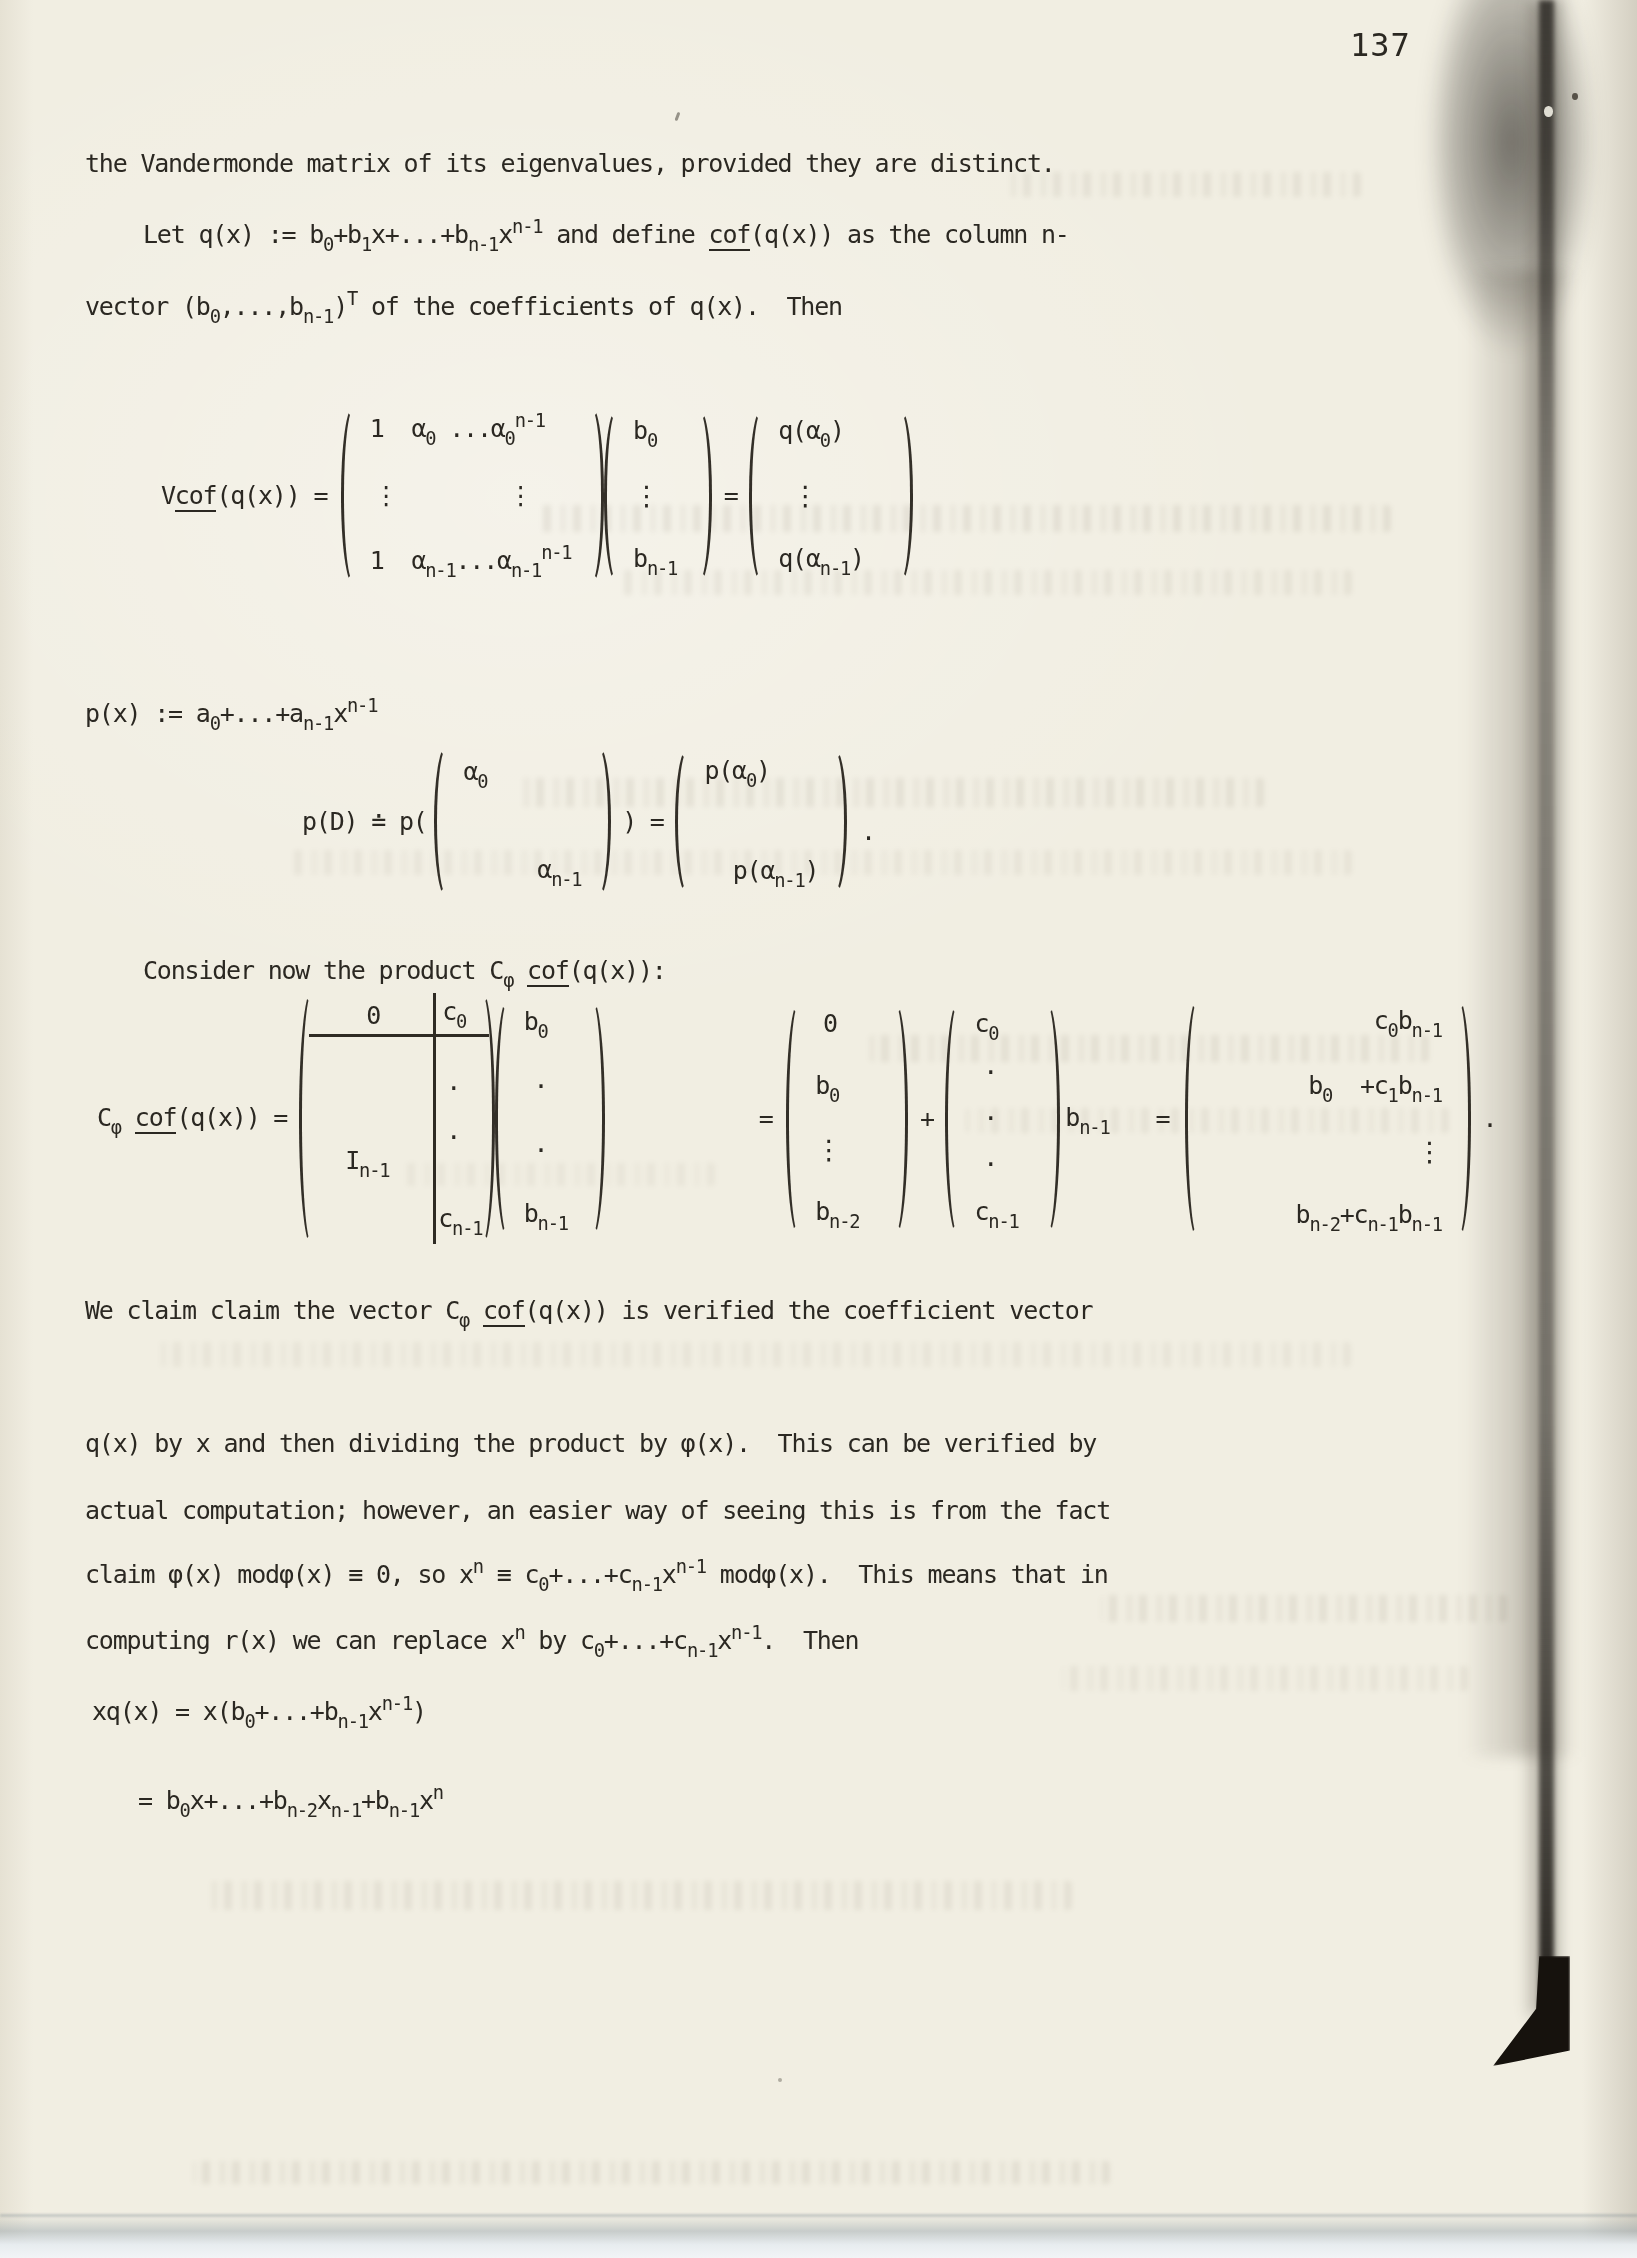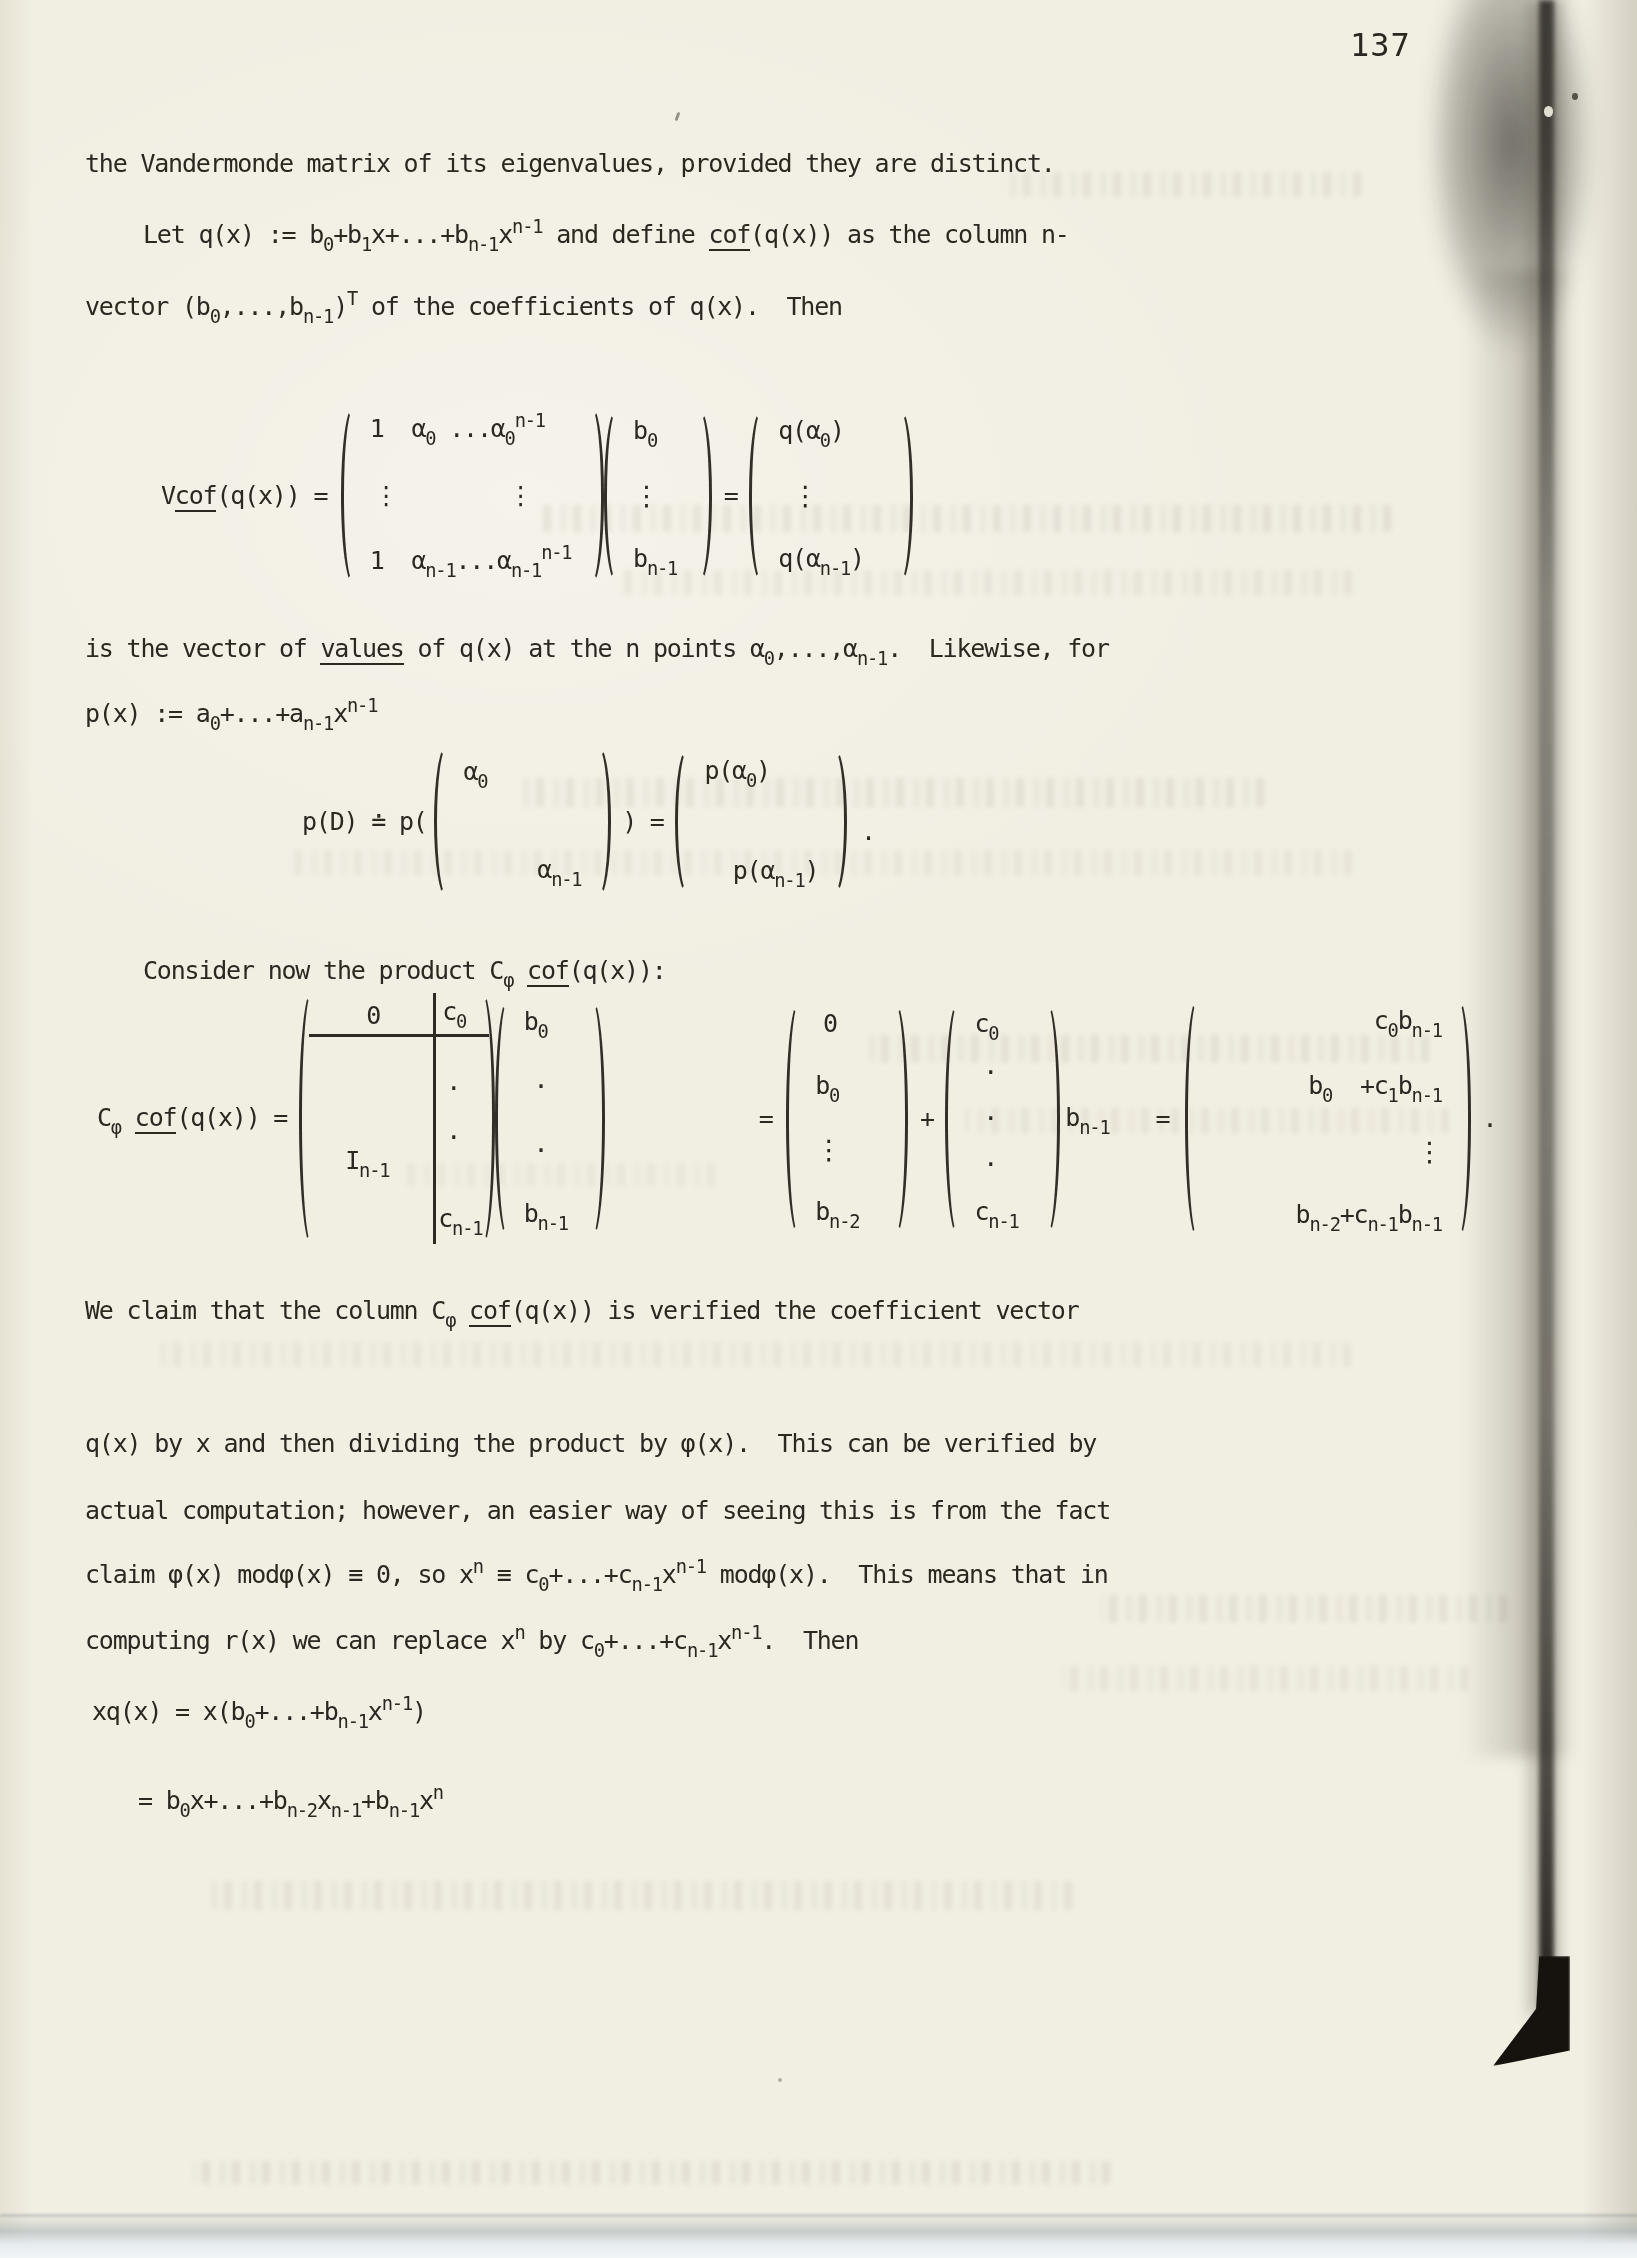--- a/index.html
+++ b/index.html
@@ -106,21 +106,20 @@
       <div class="par l"></div>
       <div class="vec" style="min-width:106px">
         <div class="line"><span>q(α</span><span class="sb">0</span><span>)</span></div>
         <div class="line vd" style="padding-left:13.5px"><span>⋮</span></div>
         <div class="line"><span>q(α</span><span class="sb">n-1</span><span>)</span></div>
       </div>
       <div class="par r"></div>
     </div>
   </div>
 
-  <div class="line" style="left:85px;top:632px"><span>is the vector of </span><span class="u">values</span><span> of q(x) at the n points α</span><span class="sb">0</span><span>,...,α</span><span class="sb">n-1</span><span>.  Likewise, for</span></div>
   <div class="line" style="left:85px;top:697px"><span>p(x) := a</span><span class="sb">0</span><span>+...+a</span><span class="sb">n-1</span><span>x</span><span class="sp">n-1</span></div>
 
   <div class="eq" style="left:302px;top:745px;height:153px">
     <div class="line"><span>p(D) ≐ p(</span></div>
     <div class="grp" style="height:153px;margin-left:7.7px">
       <div class="par l"></div>
       <div class="diag">
         <div class="line"><span>α</span><span class="sb">0</span></div>
         <div class="line br"><span>α</span><span class="sb">n-1</span></div>
       </div>
@@ -197,21 +196,21 @@
         <div class="line" style="margin-left:97px"><span>c</span><span class="sb">0</span><span>b</span><span class="sb">n-1</span></div>
         <div class="line"><span>b</span><span class="sb">0</span><span>  +c</span><span class="sb">1</span><span>b</span><span class="sb">n-1</span></div>
         <div class="line vd" style="margin-left:102px"><span>⋮</span></div>
         <div class="line"><span>b</span><span class="sb">n-2</span><span>+c</span><span class="sb">n-1</span><span>b</span><span class="sb">n-1</span></div>
       </div>
       <div class="par r"></div>
     </div>
     <div class="line" style="margin-left:11.6px">.</div>
   </div>
 
-  <div class="line" style="left:85px;top:1294px"><span>We claim that the column C</span><span class="sb">φ</span><span> </span><span class="u">cof</span><span>(q(x)) is verified the coefficient vector</span></div>
+  <div class="line" style="left:85px;top:1294px"><span>We claim claim the vector C</span><span class="sb">φ</span><span> </span><span class="u">cof</span><span>(q(x)) is verified the coefficient vector</span></div>
   <div class="line" style="left:85px;top:1427px"><span>q(x) by x and then dividing the product by φ(x).  This can be verified by</span></div>
   <div class="line" style="left:85px;top:1494px"><span>actual computation; however, an easier way of seeing this is from the fact</span></div>
   <div class="line" style="left:85px;top:1558px"><span>claim φ(x) modφ(x) ≡ 0, so x</span><span class="sp">n</span><span> ≡ c</span><span class="sb">0</span><span>+...+c</span><span class="sb">n-1</span><span>x</span><span class="sp">n-1</span><span> modφ(x).  This means that in</span></div>
   <div class="line" style="left:85px;top:1624px"><span>computing r(x) we can replace x</span><span class="sp">n</span><span> by c</span><span class="sb">0</span><span>+...+c</span><span class="sb">n-1</span><span>x</span><span class="sp">n-1</span><span>.  Then</span></div>
   <div class="line" style="left:92px;top:1695px"><span>xq(x) = x(b</span><span class="sb">0</span><span>+...+b</span><span class="sb">n-1</span><span>x</span><span class="sp">n-1</span><span>)</span></div>
 
   <div class="line" style="left:138px;top:1784px"><span>= b</span><span class="sb">0</span><span>x+...+b</span><span class="sb">n-2</span><span>x</span><span class="sb">n-1</span><span>+b</span><span class="sb">n-1</span><span>x</span><span class="sp">n</span></div>
 
   <div class="smudge-top"></div>
   <div class="gutter-haze"></div>

